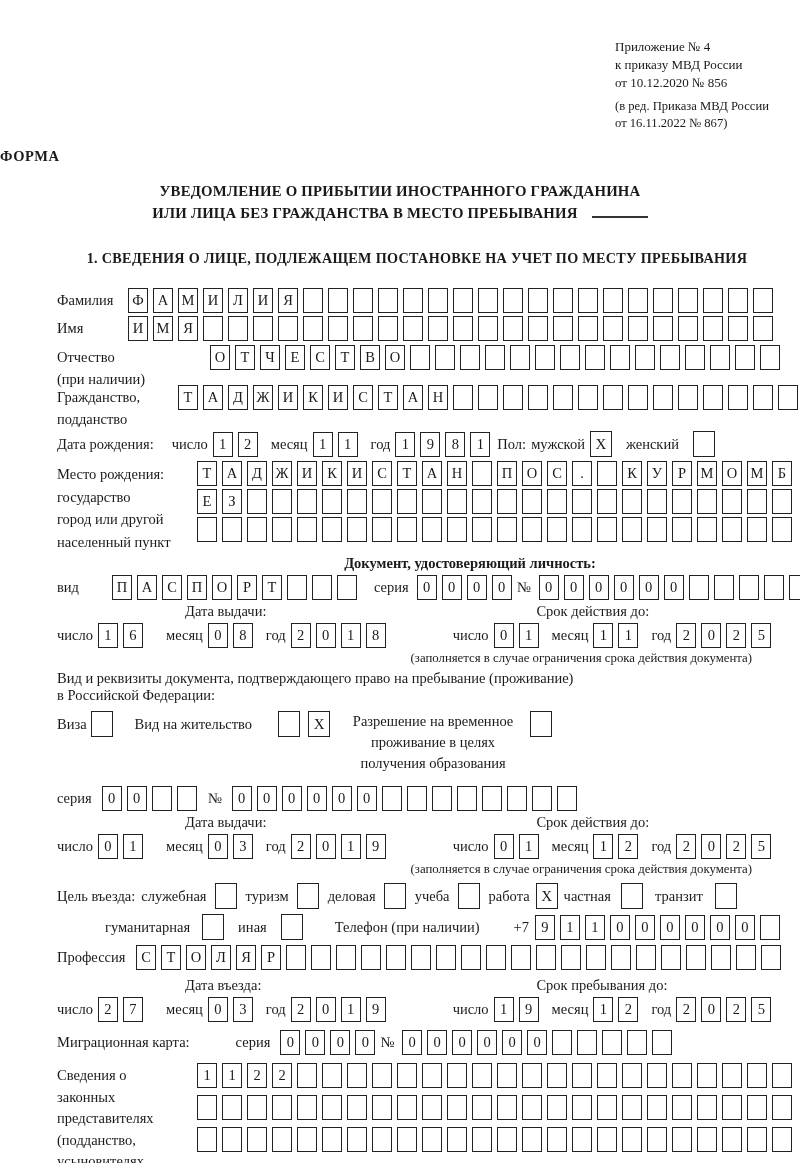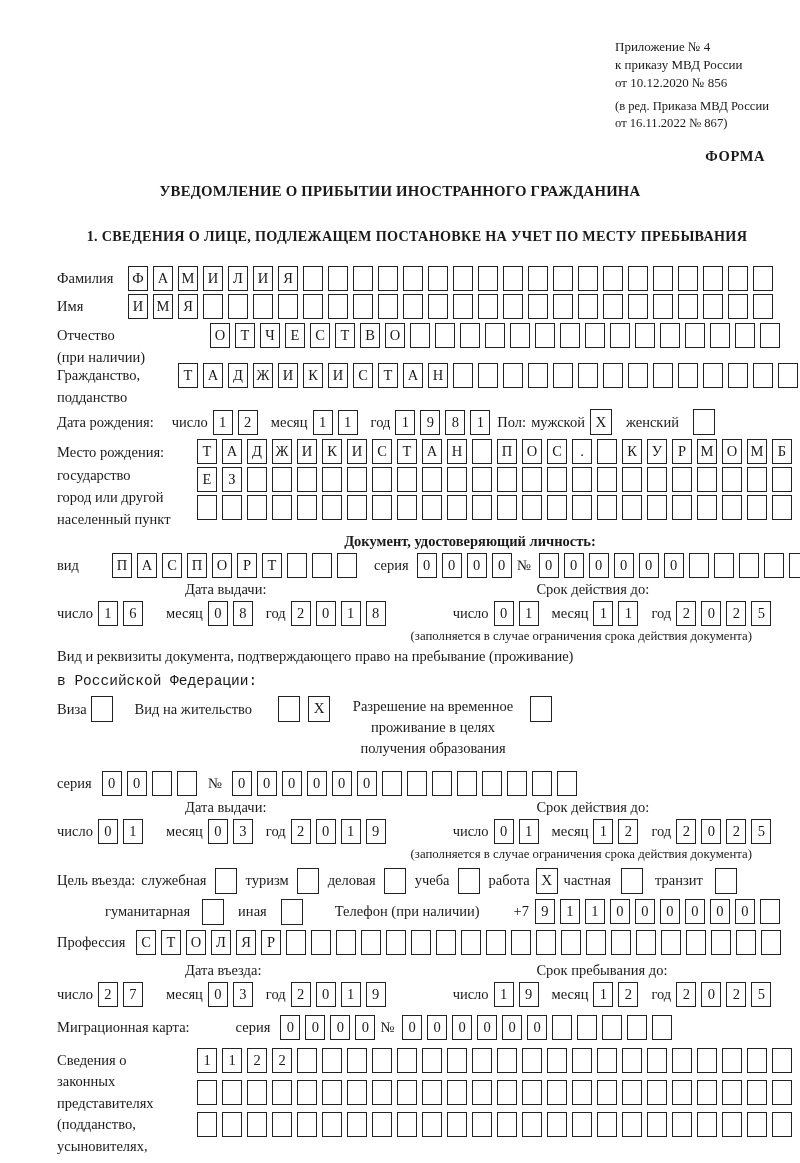--- a/index.html
+++ b/index.html
@@ -2,21 +2,21 @@
 <html><head>
 <meta charset="utf-8">
 <style>
   html,body{margin:0;padding:0;background:#fff;}
   body{width:800px;height:1163px;color:#1a1a1a;font-family:"Liberation Serif","DejaVu Serif",serif;font-size:14.5px;overflow:hidden;}
   .page{position:relative;width:800px;height:1163px;box-sizing:border-box;padding:0 0 0 57px;}
 
   
   .hdr-note{position:absolute;left:615px;top:38px;font-size:13px;line-height:1.38;white-space:nowrap;}
   .hdr-note .sub{margin-top:6px;font-size:12.6px;}
-  .form-label{position:absolute;left:0;top:148px;width:765px;text-align:right;font-weight:bold;letter-spacing:.6px;font-size:14.5px;}
+  .form-label{position:absolute;left:0;top:148px;width:765px;font-weight:bold;letter-spacing:.6px;font-size:14.5px;}
 
   .title{padding-top:180px;margin-left:-57px;text-align:center;font-weight:bold;font-size:14.8px;line-height:1.5;letter-spacing:.2px;}
   .title .uline{display:inline-block;width:56px;border-bottom:2px solid #333;height:.9em;margin-left:14px;}
   .sec-heading{margin:26px 0 0 -10px;width:740px;text-align:center;font-weight:bold;font-size:14.2px;letter-spacing:.3px;}
 
   .cells{display:flex;flex-wrap:nowrap;}
   .cell{flex:none;box-sizing:border-box;display:inline-flex;align-items:center;justify-content:center;
         width:20px;height:25px;border:1.6px solid #222;margin-right:5px;font-size:14.5px;background:#fff;}
   .checkbox{flex:none;box-sizing:border-box;display:inline-flex;align-items:center;justify-content:center;
         width:22px;height:26px;border:1.6px solid #222;font-size:15px;background:#fff;}
@@ -53,20 +53,21 @@
     <div>от 10.12.2020 № 856</div>
     <div class="sub">
       <div>(в ред. Приказа МВД России</div>
       <div>от 16.11.2022 № 867)</div>
     </div>
   </div>
   <div class="form-label">ФОРМА</div>
 
   <div class="title">
     <div>УВЕДОМЛЕНИЕ О ПРИБЫТИИ ИНОСТРАННОГО ГРАЖДАНИНА</div>
+    <div><span>ИЛИ ЛИЦА БЕЗ ГРАЖДАНСТВА В МЕСТО ПРЕБЫВАНИЯ</span><span class="uline"></span></div>
   </div>
 
   <div class="sec-heading">1. СВЕДЕНИЯ О ЛИЦЕ, ПОДЛЕЖАЩЕМ ПОСТАНОВКЕ НА УЧЕТ ПО МЕСТУ ПРЕБЫВАНИЯ</div>
 
   <div class="row" style="margin-top:21px;">
     <span class="flabel" style="width:71px;">Фамилия</span>
     <div class="cells">
         <span class="cell">Ф</span>
         <span class="cell">А</span>
         <span class="cell">М</span>
@@ -390,21 +391,21 @@
           <span class="cell">2</span>
           <span class="cell">0</span>
           <span class="cell">2</span>
           <span class="cell">5</span>
         </div>
     </div>
   </div>
   <div class="footnote mt3">(заполняется в случае ограничения срока действия документа)</div>
 
   <div class="mt4">Вид и реквизиты документа, подтверждающего право на пребывание (проживание)</div>
-  <div style="margin-top:8px;font-family:Liberation Mono, monospace;">в Российской Федерации:</div>
+  <div style="margin-top:0;">в Российской Федерации:</div>
 
   <div class="row2l" style="margin-top:7px;">
     <span class="opt-label">Виза</span>
     <span class="checkbox" style="margin-left:4px;"></span>
     <span class="opt-label" style="margin-left:22px;text-align:center;">Вид на жительство</span>
     <span class="checkbox" style="margin-left:26px;"></span>
     <span class="checkbox" style="margin-left:8px;">X</span>
     <span class="opt-block" style="width:178px;margin-left:14px;">Разрешение на временное проживание в целях получения образования</span>
     <span class="checkbox" style="margin-left:8px;"></span>
   </div>

